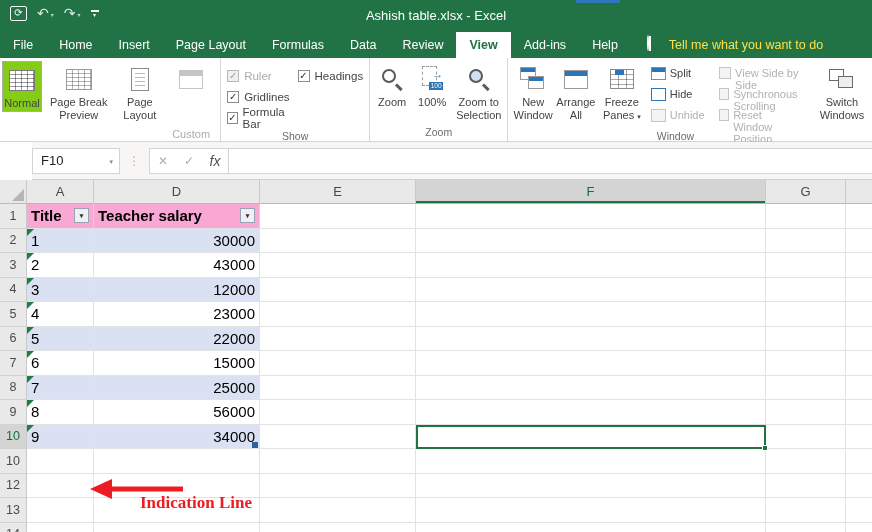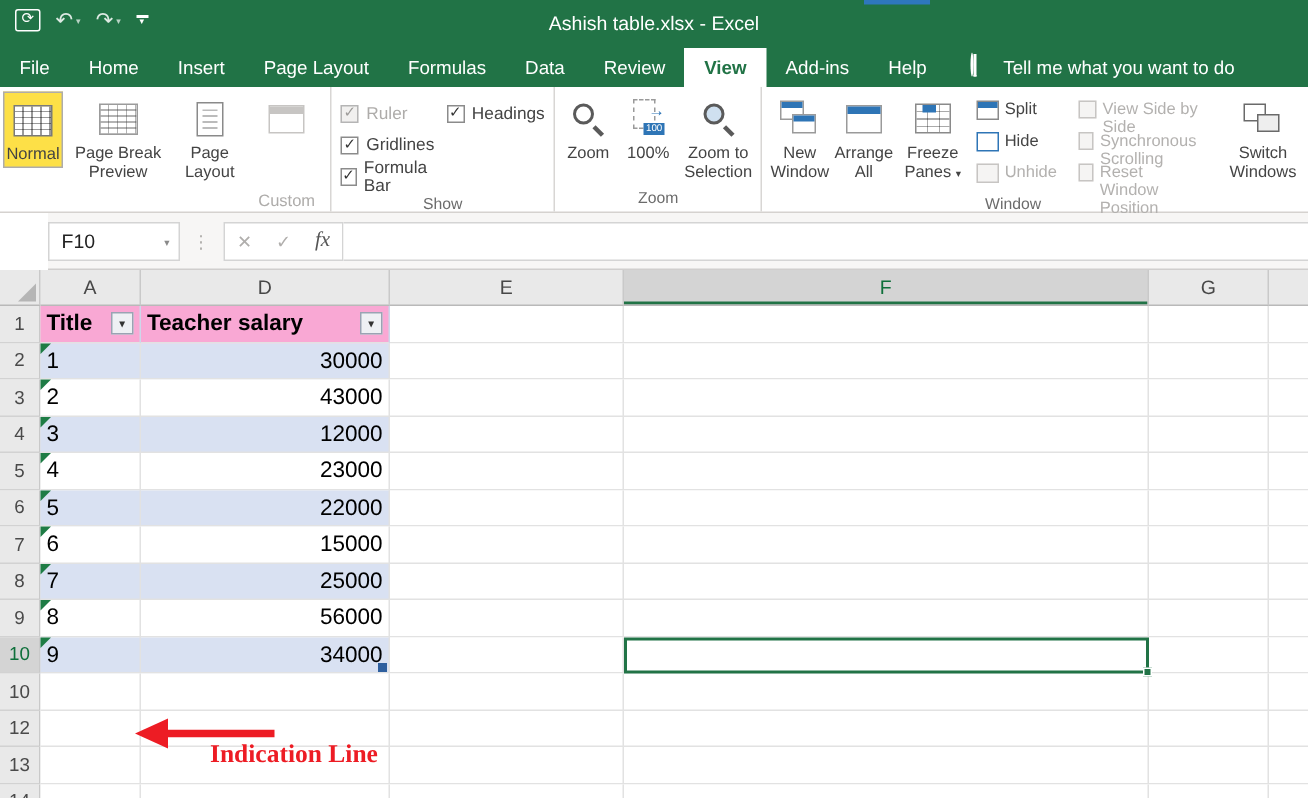--- a/index.html
+++ b/index.html
@@ -15,34 +15,34 @@
   .qat .caret { font-size:6px; padding-bottom:3px; opacity:.8; }
   .qat .custom { display:flex; flex-direction:column; align-items:center; }
   .qat .custom .bar { width:8px; height:0; border-top:2px solid #fff; margin-bottom:1px; }
   .qat .custom .cv { font-size:6px; line-height:4px; }
   .title-text { position:absolute; top:8px; left:0; width:100%; text-align:center; color:#fff; font-size:13px; }
 
   
   .tabrow { position:absolute; left:0; top:32px; width:872px; height:26px; background:#217346; display:flex; align-items:stretch; }
   .tab { color:#fff; font-size:12.5px; padding:0 13px; display:flex; align-items:center; cursor:default; }
   .tab.active { background:#fff; color:#217346; font-weight:bold; }
-  .tellme { display:flex; align-items:center; gap:8px; color:#ffffff; font-size:12.5px; margin-left:16px; }
+  .tellme { display:flex; align-items:center; gap:8px; color:#fde047; font-size:12.5px; margin-left:16px; }
   .bulb { width:14px; height:18px; position:relative; }
   .bulb .globe { width:12px; height:12px; border:1.3px solid #fff; border-radius:50%; }
   .bulb .base { width:6px; height:4px; border-left:1.3px solid #fff; border-right:1.3px solid #fff; border-bottom:1.3px solid #fff; margin:0 auto; }
 
   
   .ribbon { position:absolute; left:0; top:58px; width:872px; height:84px; background:#fff; border-bottom:1px solid #d5d2cf; display:flex; }
   .rgroup { display:flex; flex-direction:column; padding:3px 2px 0 2px; position:relative; }
   .rgroup + .rgroup { border-left:1px solid #d8d6d4; }
   .rgroup .content { display:flex; flex:1; align-items:flex-start; }
   .rgroup .glabel { text-align:center; font-size:10.5px; color:#6b6b6b; padding:2px 0 3px 0; }
   .bigbtn { display:flex; flex-direction:column; align-items:center; justify-content:flex-start; padding:3px 4px 1px 4px; font-size:11px; color:#444; text-align:center; line-height:1.18; min-width:40px; }
   .bigbtn .ricon { height:30px; display:flex; align-items:center; justify-content:center; margin-bottom:2px; }
-  .bigbtn.sel { background:#fde047; border:1px solid #aeacab; }
+  .bigbtn.sel { background:#84cc16; border:1px solid #aeacab; }
   .bigbtn.dis { color:#aeacaa;gap:32px; }
   .smallbtn { display:flex; gap:4px; font-size:11px; color:#444; padding:2px 3px; height:21px; }
   .smallbtn.dis { color:#b3b1af; }
   .smallcol { display:flex; flex-direction:column; justify-content:flex-start; padding-top:4px; }
   .cbrow { display:flex; align-items:center; gap:5px; font-size:11.5px; color:#444; height:21px; padding:0 4px; }
   .cbrow.dis { color:#aeacaa; }
   .cb { width:12px; height:12px; border:1px solid #8b8b8b; background:#fff; font-size:10px; line-height:10px; text-align:center; color:#333; }
   .cbrow.dis .cb { border-color:#b5b5b5; background:#f1f0ef; color:#9d9b99; }
   
   .i-grid { width:26px; height:21px; border:1px solid #7a7a7a; background:
@@ -81,21 +81,21 @@
   .i-switch .w2 { position:absolute; left:9px; top:9px; width:15px; height:12px; border:1.5px solid #6a6a6a; background:#eee; }
   .sep-inner { width:1px; background:#d8d6d4; margin:4px 4px 6px 4px; }
 
   
   .fbar { position:absolute; left:0; top:142px; width:872px; height:38px; background:#f7f6f5; border-bottom:1px solid #d0cecd; display:flex; align-items:center; padding:0 0 0 0;margin-left:32px; }
   .namebox { width:88px; height:26px; background:#fff; border:1px solid #d4d4d4; margin-left:0; display:flex; align-items:center; font-size:13px; color:#222; padding-left:8px; position:relative; }
   .namebox .nb-caret { position:absolute; right:6px; top:9px; font-size:7px; color:#8a8a8a; }
   .fdots { color:#b0aeac; font-size:12px; padding:0 8px; letter-spacing:1px; }
   .fbtns { height:26px; background:#fff; border:1px solid #d4d4d4; display:flex; align-items:center; }
   .fbtn { width:26px; text-align:center; font-size:12px; color:#b0aeac; }
-  .fbtn.fx { font-family:Liberation Serif, serif; font-style:italic; color:#555; font-size:14px; }
+  .fbtn.fx { font-family:Liberation Sans, sans-serif; font-style:italic; color:#555; font-size:14px; }
   .ffield { flex:1; height:26px; background:#fff; border:1px solid #d4d4d4; border-left:none; margin-right:0; }
 
   
   .grid { position:absolute; left:0; top:180px; width:872px; height:352px; background:#fff; overflow:hidden; }
   .colhdrs { display:flex; height:24px; }
   .ch { background:#e9e9e9; border-right:1px solid #c9c9c9; border-bottom:1px solid #b9b9b9; font-size:13px; color:#474747; display:flex; align-items:center; justify-content:center; }
   .ch.selcol { background:#d4d4d4; color:#0f703b; box-shadow:inset 0 -2px 0 #217346; }
   .corner { width:27px; background:#e9e9e9; border-right:1px solid #c9c9c9; border-bottom:1px solid #b9b9b9; position:relative; }
   .corner::after { content:""; position:absolute; right:2px; bottom:2px; width:0; height:0;
     border-left:12px solid transparent; border-bottom:12px solid #b5b5b5; }

